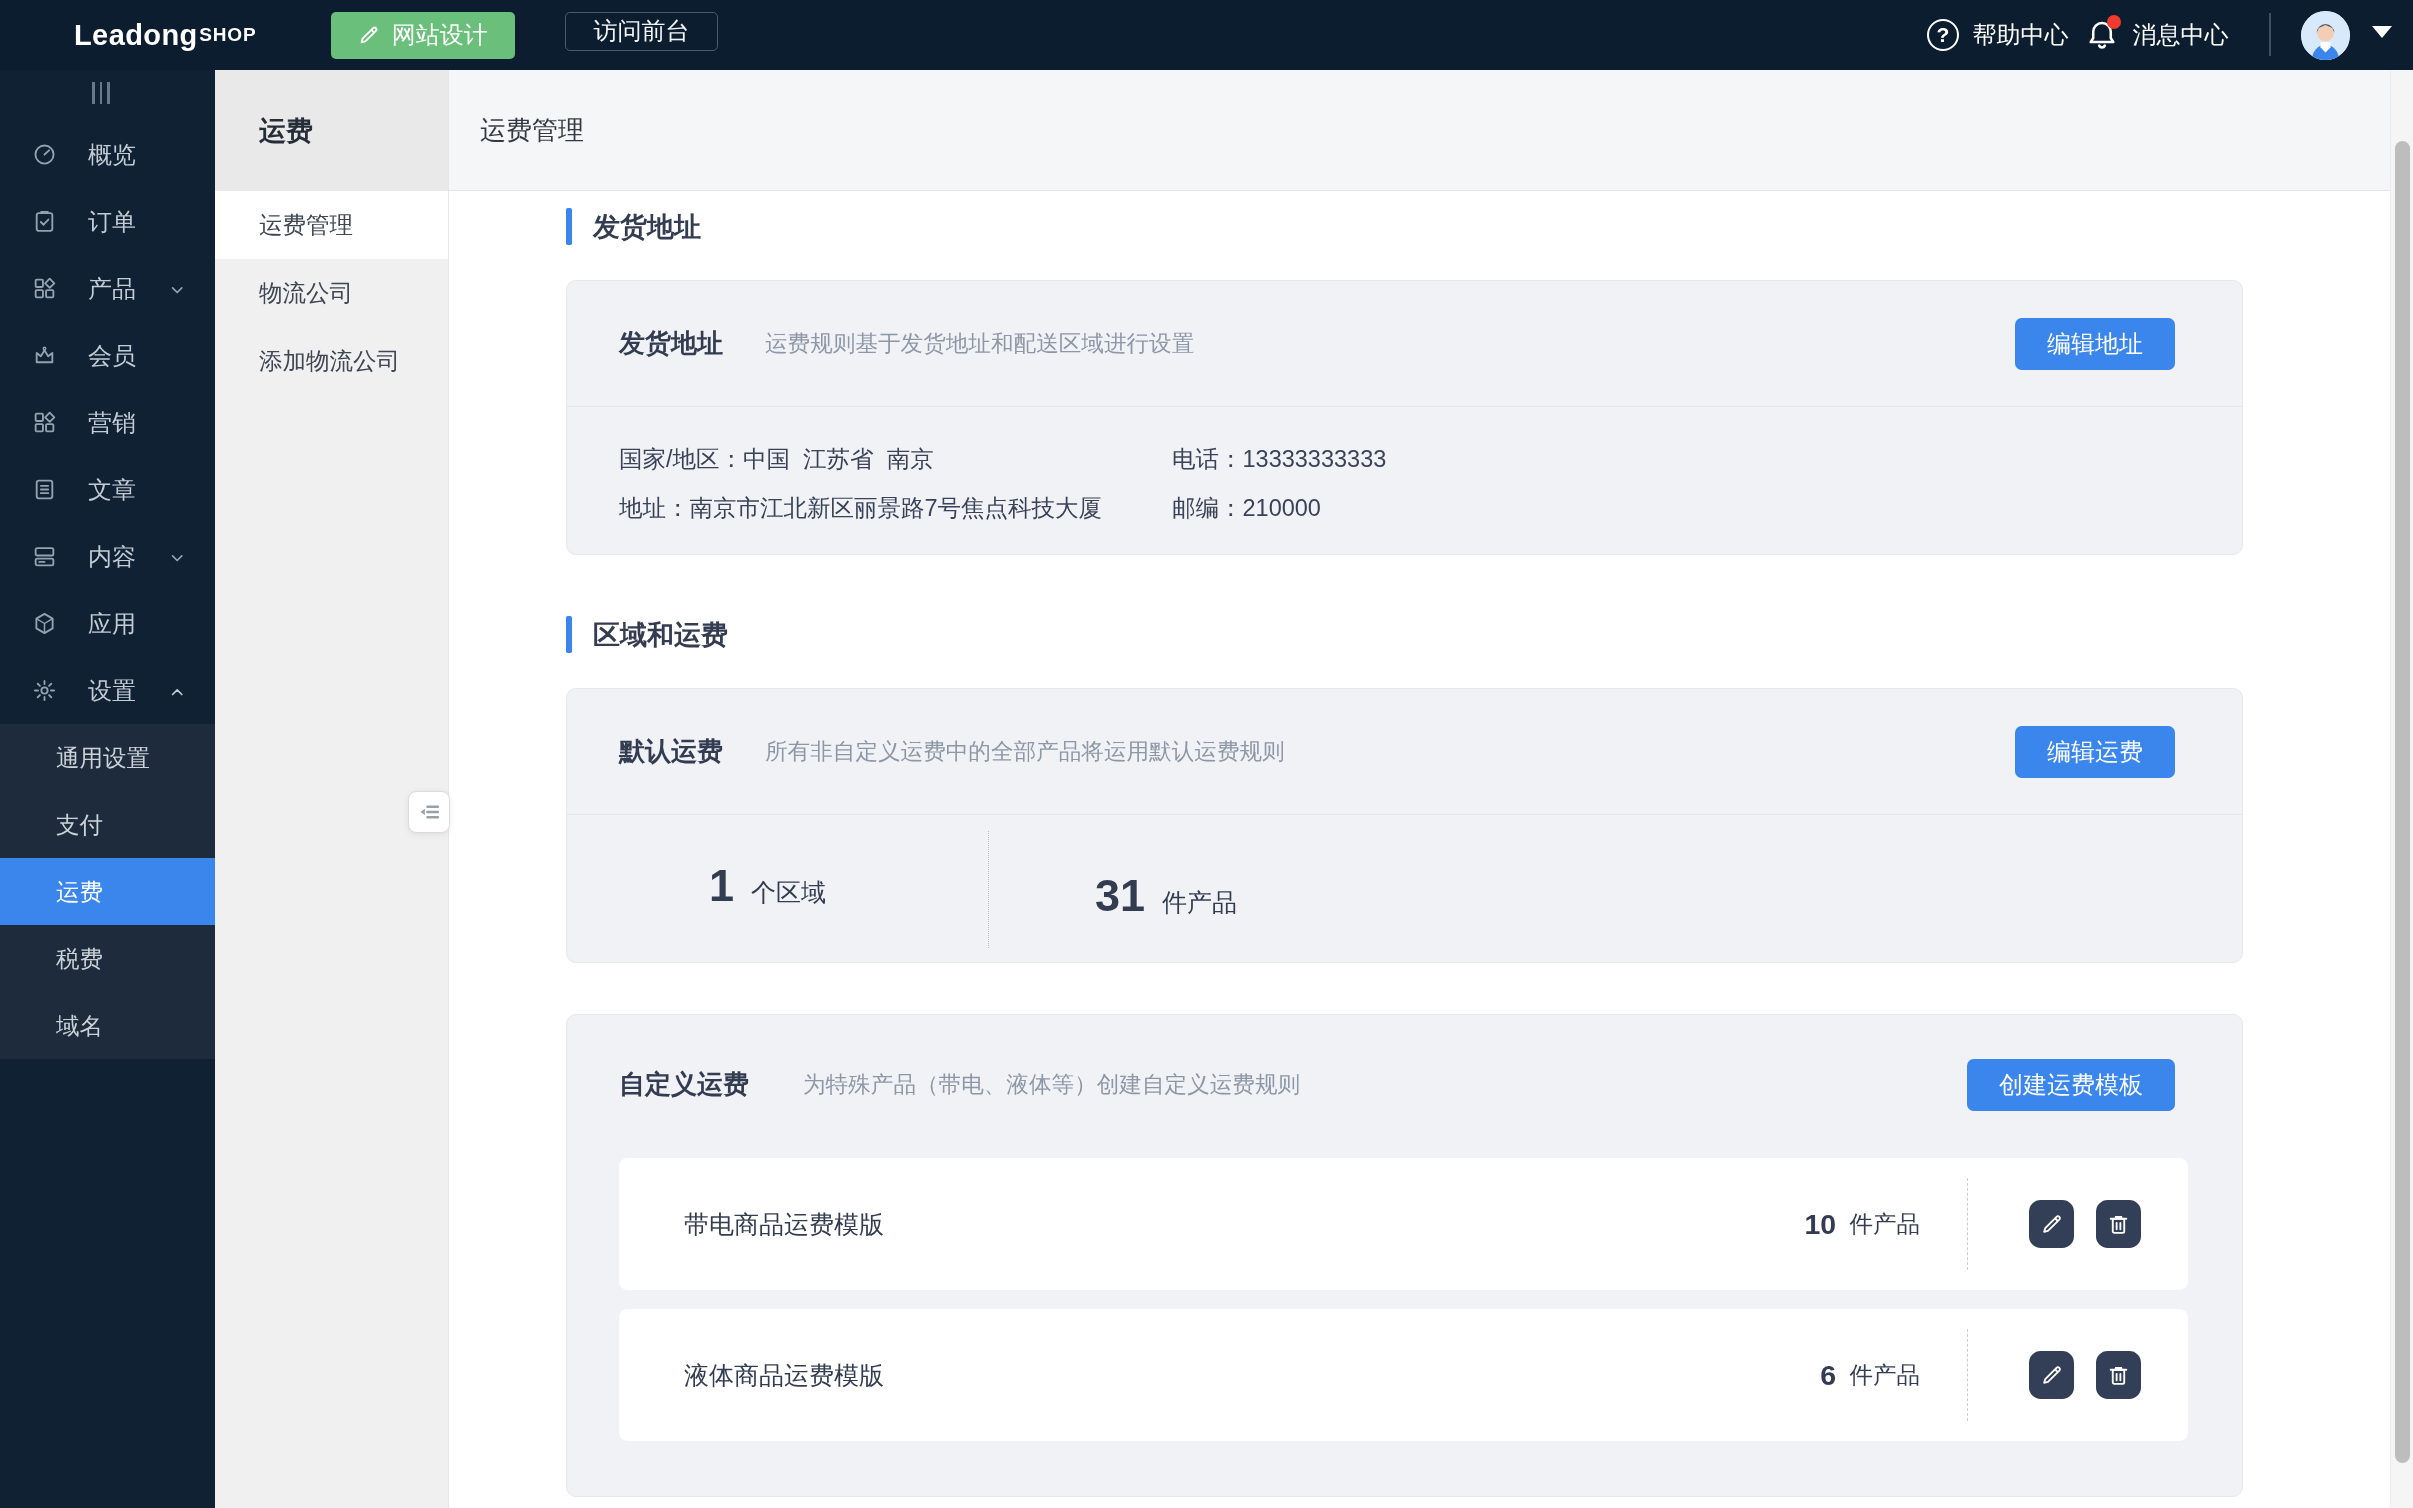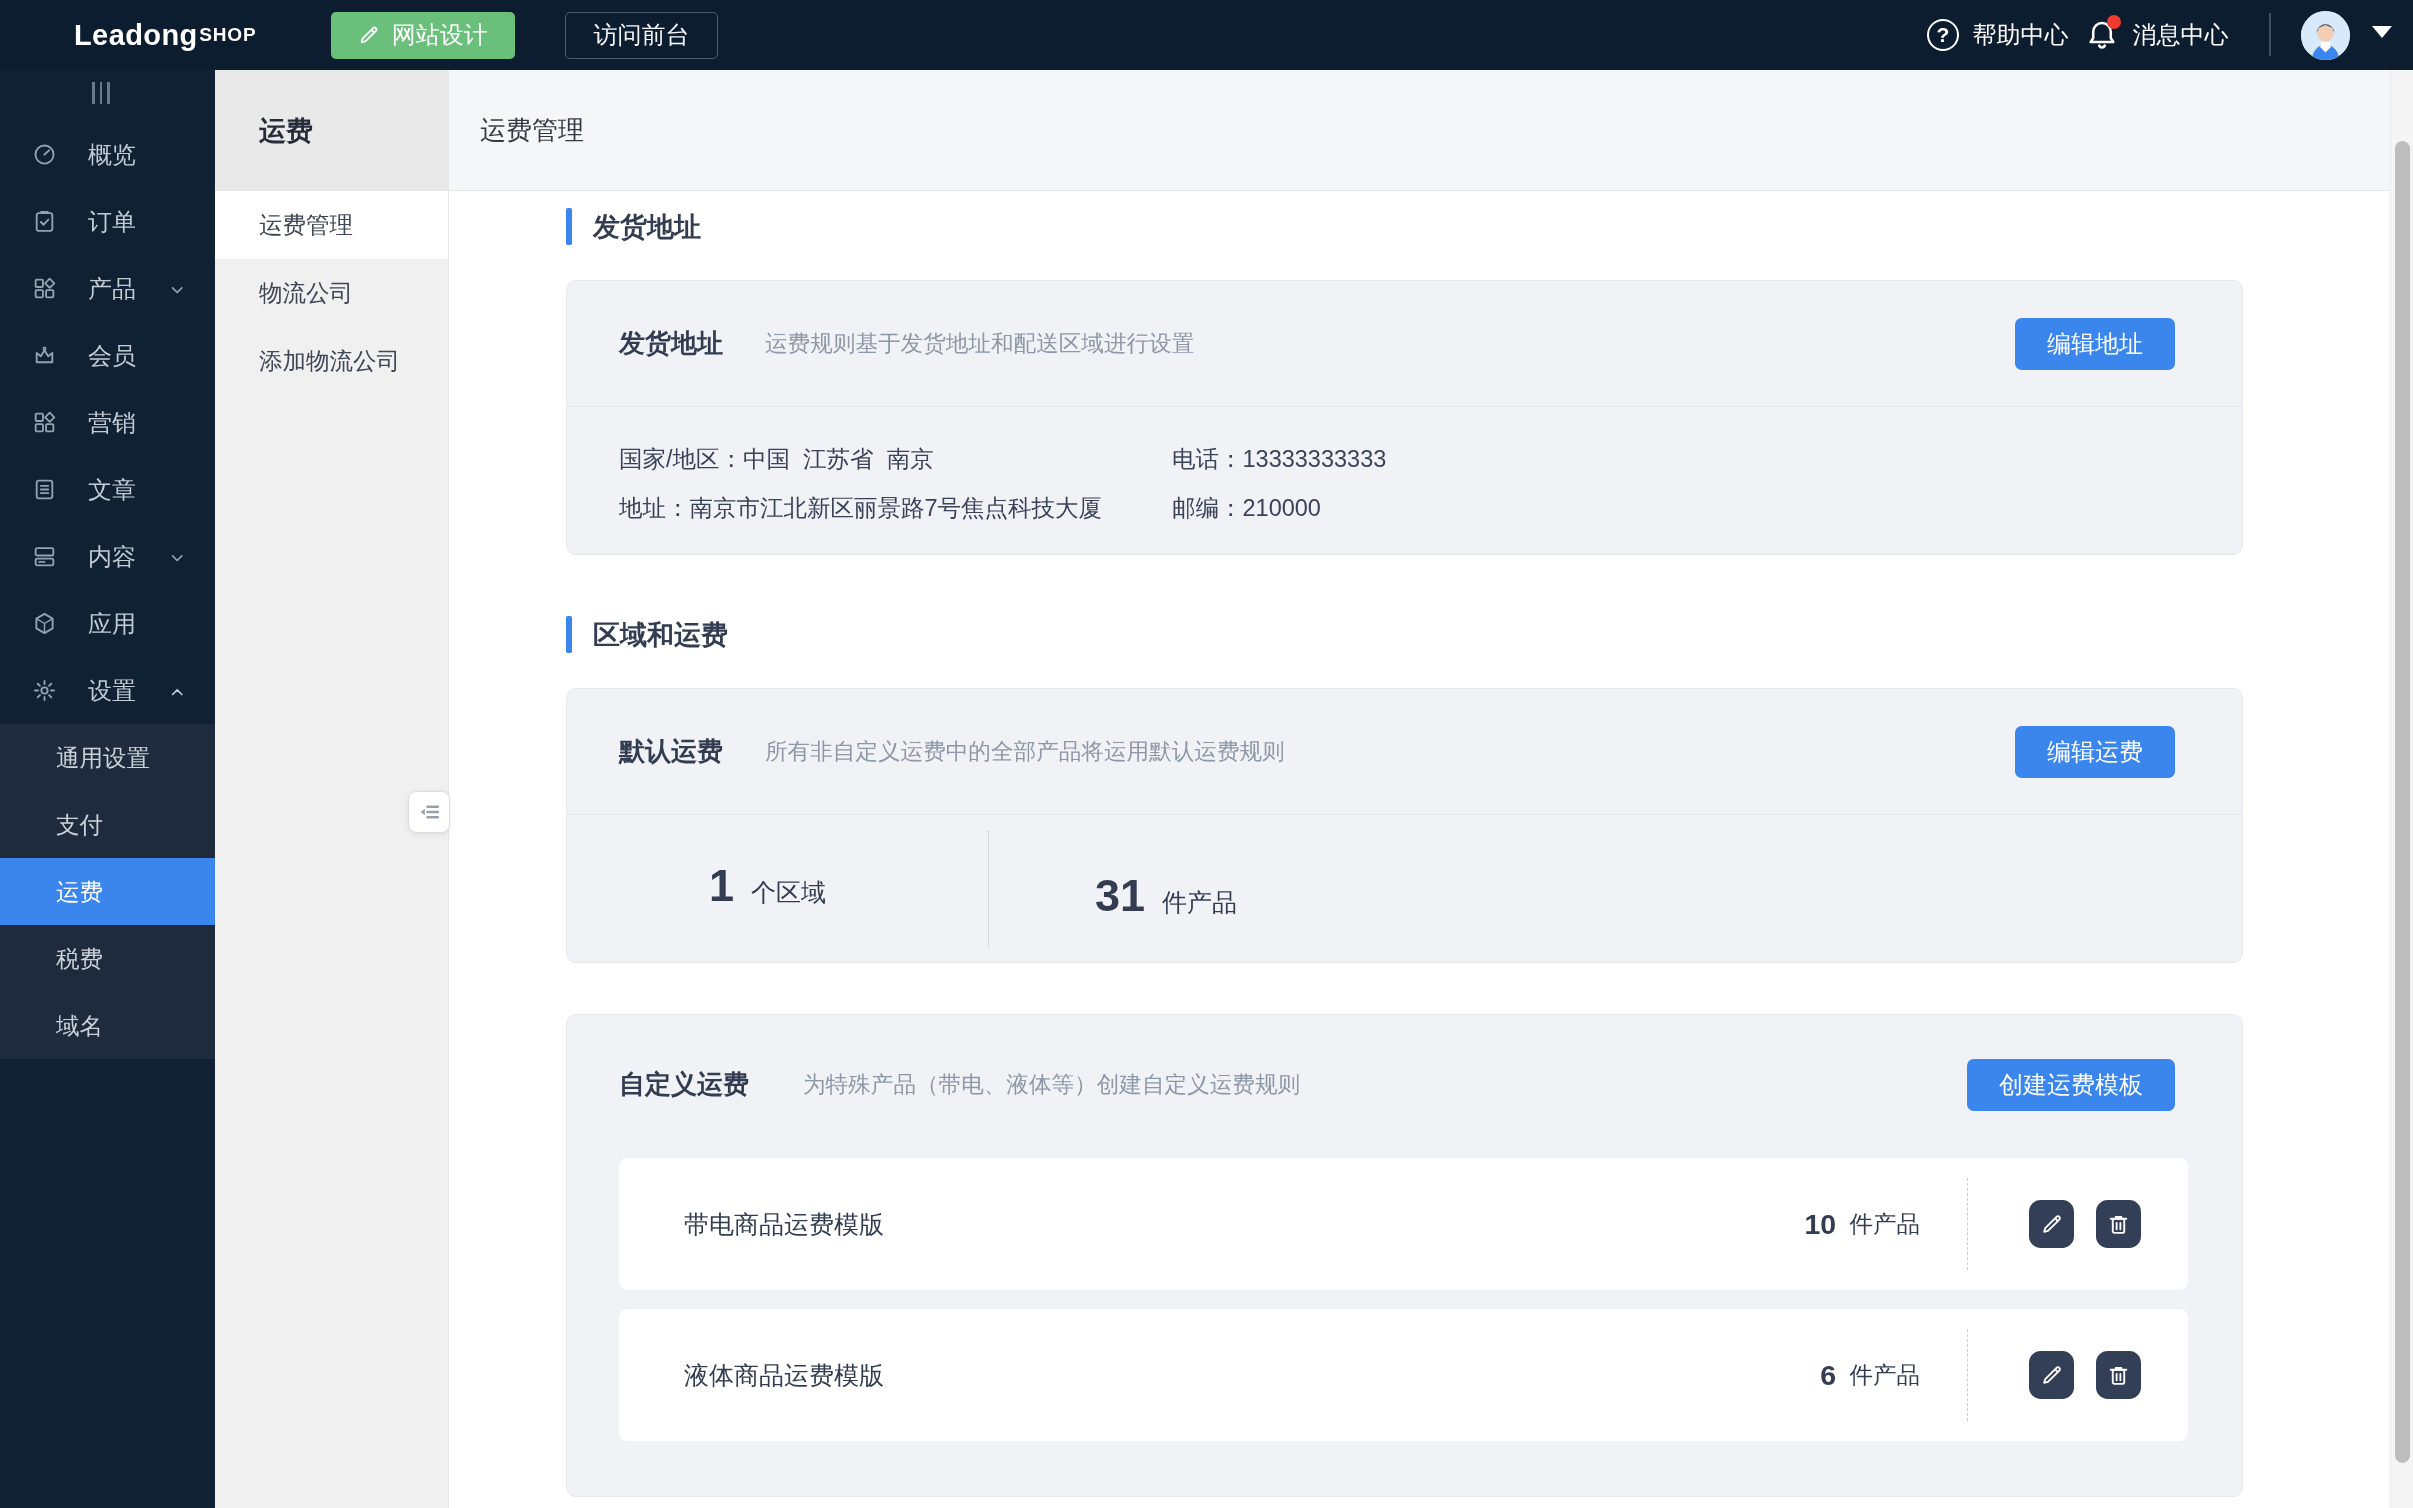--- a/index.html
+++ b/index.html
@@ -8,21 +8,21 @@
     background:#ffffff;font-family:"Liberation Sans","DejaVu Sans",sans-serif;
     color:#333c51;
   }
   
   .topbar{position:absolute;left:0;top:0;width:2413px;height:70px;background:#0c1d30;z-index:30;}
   .logo{position:absolute;left:74px;top:0;height:70px;display:flex;align-items:center;color:#fff;}
   .logo .lg1{font-size:29px;font-weight:bold;letter-spacing:0.4px;}
   .logo .lg2{font-size:19px;font-weight:bold;margin-left:1.7px;letter-spacing:0.8px;}
   .btn-design{position:absolute;left:331px;top:11.7px;height:47px;width:184px;background:#6abf7b;border:none;border-radius:5px;
     color:#fff;font-size:24px;display:flex;align-items:center;justify-content:center;gap:11.7px;cursor:pointer;font-family:inherit;}
-  .btn-visit{position:absolute;left:565px;top:11.7px;height:47px;width:153px;background:transparent;border:1.7px solid #4d5a6a;border-radius:5px;
+  .btn-visit{position:absolute;left:565px;top:11.7px;height:39px;width:153px;background:transparent;border:1.7px solid #4d5a6a;border-radius:5px;
     color:#f2f4f6;font-size:24px;display:flex;align-items:center;justify-content:center;cursor:pointer;font-family:Liberation Serif, serif;box-sizing:border-box;}
   .tb-link{position:absolute;top:0;height:70px;display:flex;align-items:center;gap:13.4px;color:#fff;font-size:24px;cursor:pointer;}
   .tb-help{left:1927px;}
   .tb-msg{left:2085px;}
   .q-circle{width:32px;height:32px;border:2.5px solid #fff;border-radius:50%;display:flex;align-items:center;justify-content:center;
     font-size:21px;font-weight:bold;color:#fff;box-sizing:border-box;}
   .bell-wrap{position:relative;width:34px;height:34px;}
   .red-dot{position:absolute;right:-1.7px;top:-3.4px;width:14.2px;height:14.2px;border-radius:50%;background:#ee3b2d;}
   .tb-divider{position:absolute;left:2269px;top:13.4px;width:1.7px;height:43px;background:rgba(255,255,255,.22);}
   .avatar{position:absolute;left:2301px;top:11px;width:49px;height:49px;border-radius:50%;overflow:hidden;background:#d8e9fb;cursor:pointer;}

